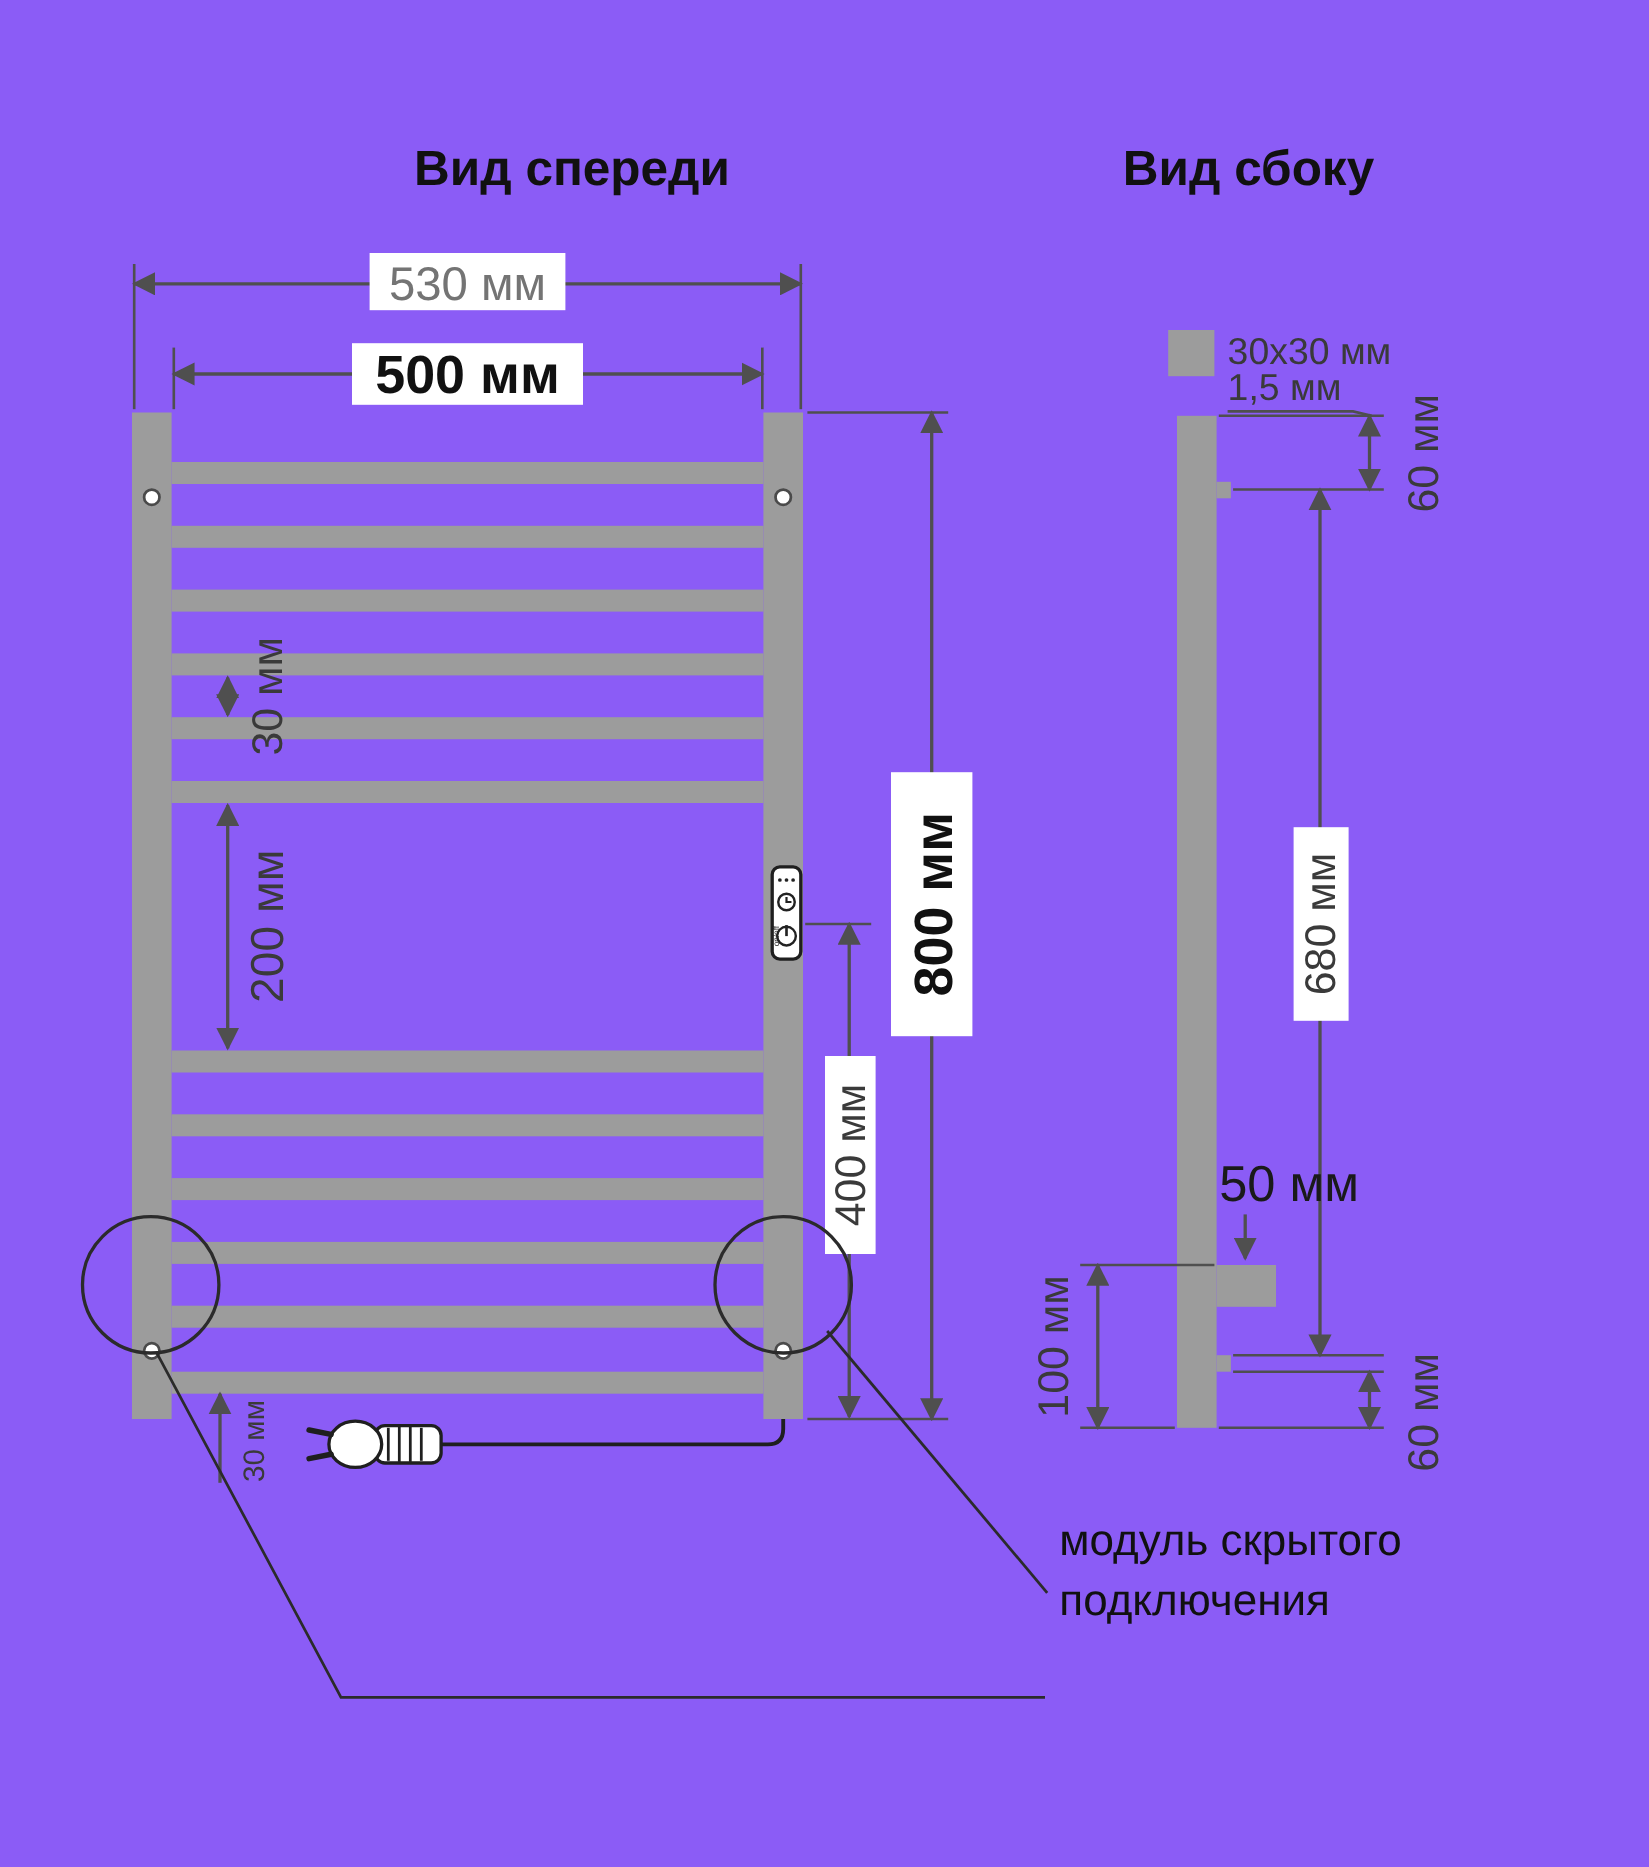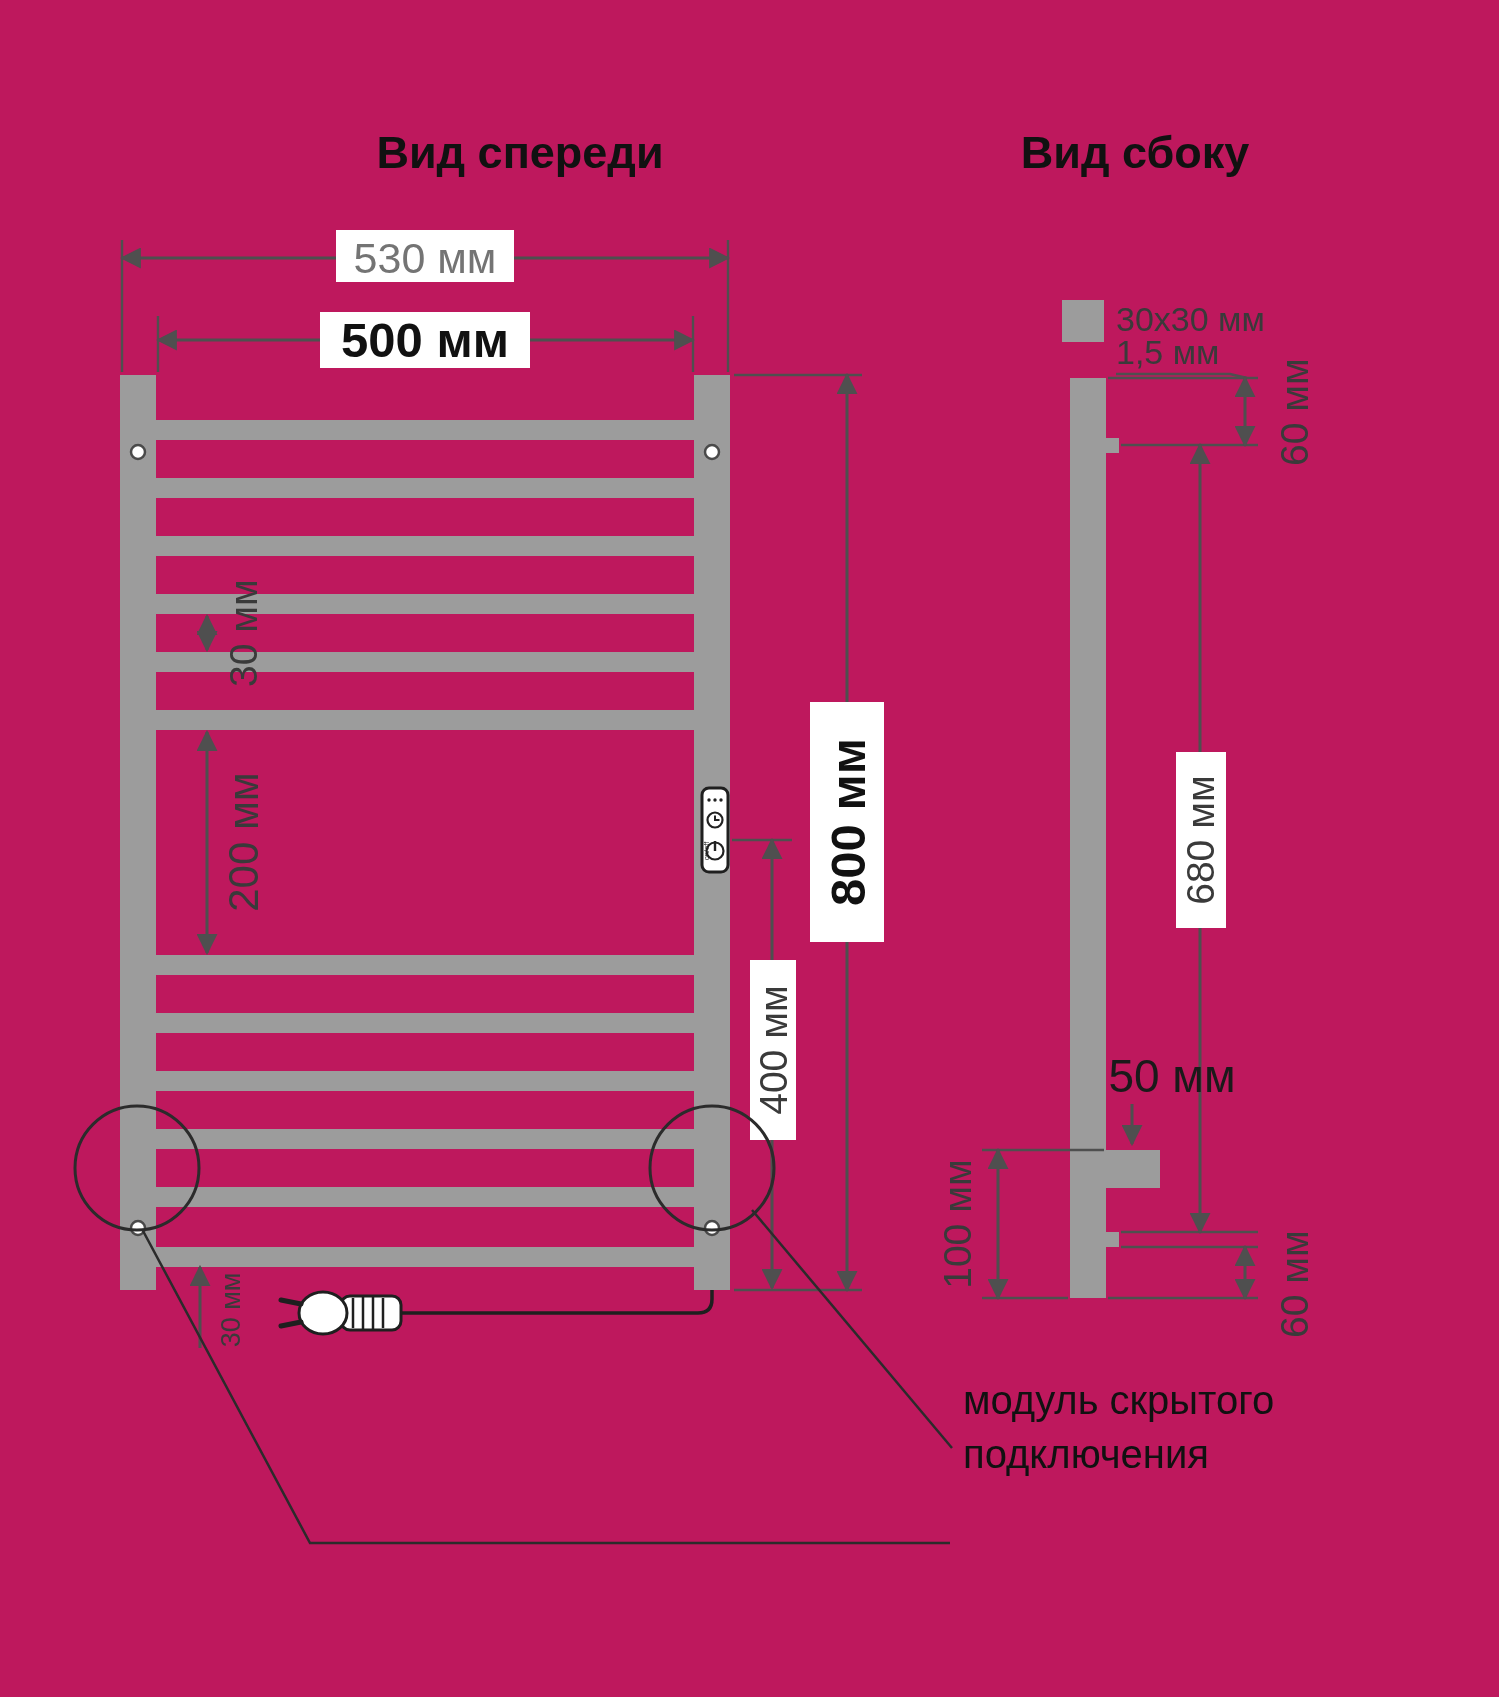--- a/index.html
+++ b/index.html
@@ -1,20 +1,20 @@
 <!DOCTYPE html>
 <html style="--rail: #9c9c9c; --dim: #4f4f4f; --line-dark: #1f1f1f; --text-primary: #111111; --text-secondary: #3a3a3a; --text-muted: #747474;"><head>
 <meta charset="utf-8">
 <style>
   :root{
     --rail:#9c9c9c; --dim:#4f4f4f; --line-dark:#1f1f1f;
     --text-primary:#111111; --text-secondary:#3a3a3a; --text-muted:#747474;
   }
   html,body{margin:0;padding:0;background:#ffffff;}
-  .stage{width:1499px;height:1697px;position:relative;background:#be185d;}
+  .stage{width:1499px;height:1697px;position:relative;background:#8b5cf6;}
   svg{display:block;}
   text{font-family:"Liberation Sans","DejaVu Sans",sans-serif;}
   .tc{text-anchor:middle;}
   .ts{text-anchor:start;}
   .title{font-size:45px;font-weight:700;fill:var(--text-primary);}
   .muted{font-size:43px;fill:var(--text-muted);}
   .big{font-size:49px;font-weight:700;fill:var(--text-primary);}
   .dimtxt{font-size:39px;fill:var(--text-secondary);}
   .dimtxt-md{font-size:42px;fill:var(--text-secondary);}
   .dimtxt-sm{font-size:27px;fill:var(--text-secondary);}

